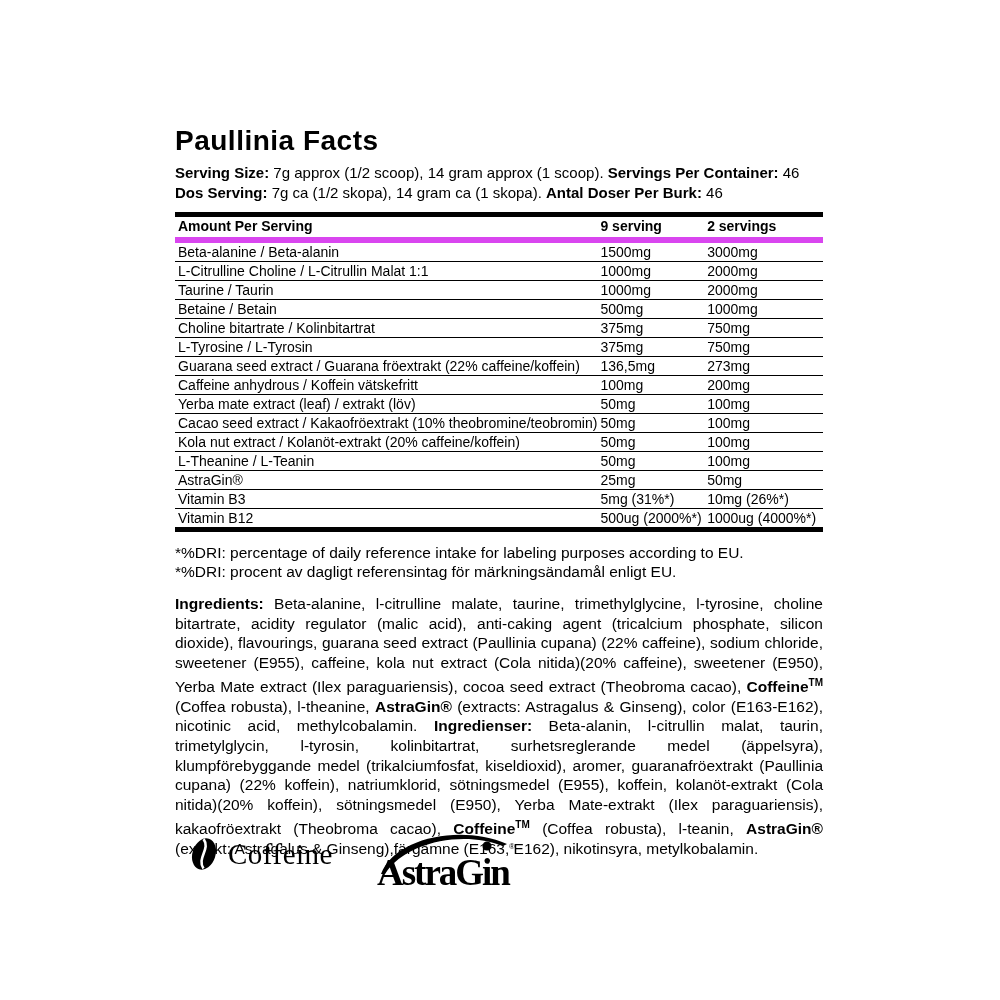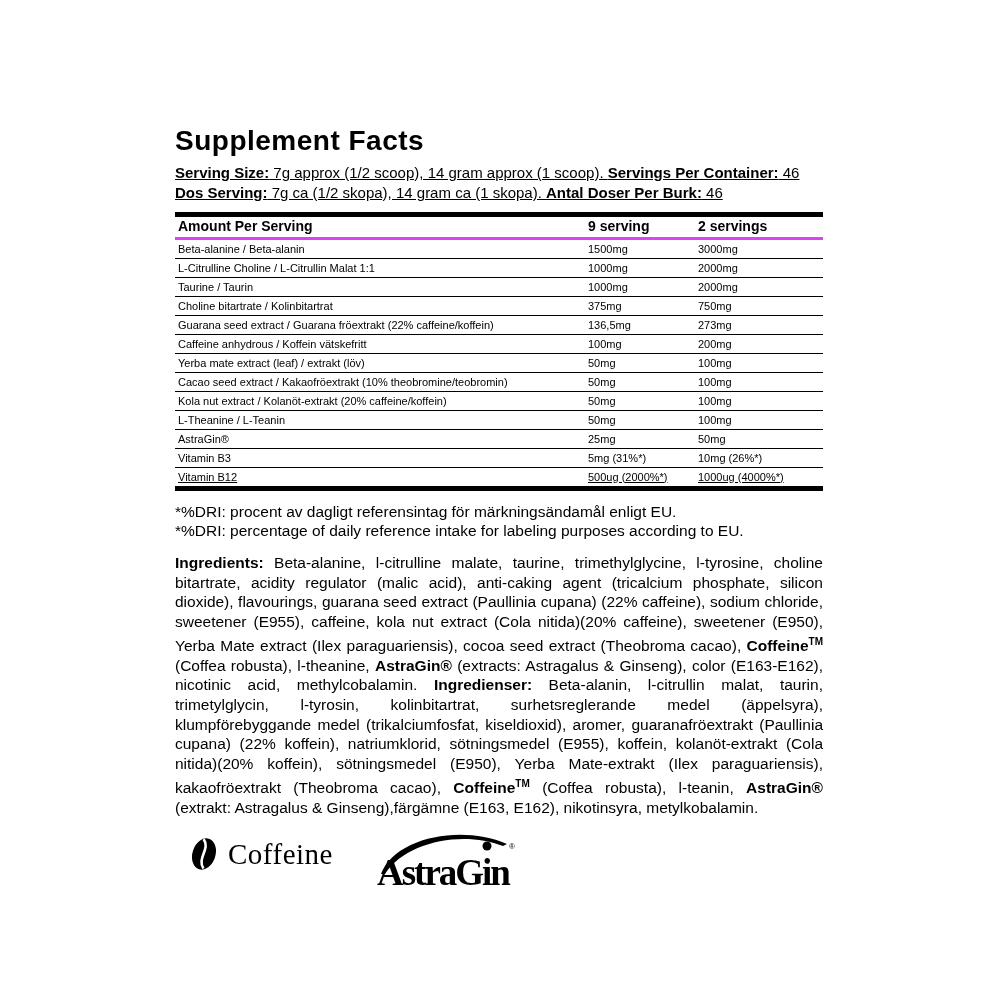--- a/index.html
+++ b/index.html
@@ -13,50 +13,50 @@
     width: 648px;
   }
 
   .title {
     font-size: 28px;
     font-weight: bold;
     letter-spacing: 0.5px;
     line-height: 30px;
   }
 
-  .serving-block { margin-top: 7px; text-decoration: underline; }
+  .serving-block { margin-top: 7px; }
   .serving-line {
     font-size: 15px;
     line-height: 20px;
   }
   .serving-line b { font-weight: bold; }
 
   table.facts {
     margin-top: 9px;
     width: 100%;
     border-collapse: collapse;
     border-top: 5px solid #000;
     border-bottom: 5px solid #000;
   }
   table.facts th, table.facts td {
     text-align: left;
-    font-size: 11px;
+    font-size: 14px;
     line-height: 15px;
     padding: 1.5px 0 1.5px 3px;
     white-space: nowrap;
   }
   table.facts thead th {
     font-weight: bold;
     font-size: 14px;
-    border-bottom: 3px solid #d946ef;
+    border-bottom: 6px solid #d946ef;
     padding-top: 2px;
     padding-bottom: 3px;
   }
   table.facts tbody tr td { border-bottom: 1.5px solid #000; }
-  table.facts tbody tr:last-child td { border-bottom: none; text-decoration: underline; }
+  table.facts tbody tr:last-child td { border-bottom: none; }
   col.c2 { width: 110px; }
   col.c3 { width: 128px; }
 
   .footnotes { margin-top: 11px; }
   .footnote {
     font-size: 15.5px;
     line-height: 19px;
   }
 
   .ingredients {
@@ -103,21 +103,21 @@
     top: 14px;
     font-size: 8px;
   }
   .astragin-swoosh { position: absolute; left: 0; top: 0; }
 </style>
 </head>
 <body>
 
 <div class="label-panel">
 
-  <div class="title">Supplement Facts</div>
+  <div class="title">Paullinia Facts</div>
 
   <div class="serving-block">
     <div class="serving-line"><b>Serving Size:</b><span> 7g approx (1/2 scoop), 14 gram approx (1 scoop). </span><b>Servings Per Container:</b><span> 46</span></div>
     <div class="serving-line"><b>Dos Serving:</b><span> 7g ca (1/2 skopa), 14 gram ca (1 skopa). </span><b>Antal Doser Per Burk:</b><span> 46</span></div>
   </div>
 
   <table class="facts">
     <colgroup>
         <col class="c1">
         <col class="c2">
@@ -140,25 +140,35 @@
           <td>L-Citrulline Choline / L-Citrullin Malat 1:1</td>
           <td>1000mg</td>
           <td>2000mg</td>
         </tr>
       <tr>
           <td>Taurine / Taurin</td>
           <td>1000mg</td>
           <td>2000mg</td>
         </tr>
       <tr>
+          <td>Betaine / Betain</td>
+          <td>500mg</td>
+          <td>1000mg</td>
+        </tr>
+      <tr>
           <td>Choline bitartrate / Kolinbitartrat</td>
           <td>375mg</td>
           <td>750mg</td>
         </tr>
       <tr>
+          <td>L-Tyrosine / L-Tyrosin</td>
+          <td>375mg</td>
+          <td>750mg</td>
+        </tr>
+      <tr>
           <td>Guarana seed extract / Guarana fröextrakt (22% caffeine/koffein)</td>
           <td>136,5mg</td>
           <td>273mg</td>
         </tr>
       <tr>
           <td>Caffeine anhydrous / Koffein vätskefritt</td>
           <td>100mg</td>
           <td>200mg</td>
         </tr>
       <tr>
@@ -193,22 +203,22 @@
         </tr>
       <tr>
           <td>Vitamin B12</td>
           <td>500ug (2000%*)</td>
           <td>1000ug (4000%*)</td>
         </tr>
     </tbody>
   </table>
 
   <div class="footnotes">
+    <div class="footnote">*%DRI: percentage of daily reference intake for labeling purposes according to EU.</div>
     <div class="footnote">*%DRI: procent av dagligt referensintag för märkningsändamål enligt EU.</div>
-    <div class="footnote">*%DRI: percentage of daily reference intake for labeling purposes according to EU.</div>
   </div>
 
   <p class="ingredients"><b>Ingredients:</b><span> Beta-alanine, l-citrulline malate, taurine, trimethylglycine, l-tyrosine, choline bitartrate, acidity regulator (malic acid), anti-caking agent (tricalcium phosphate, silicon dioxide), flavourings, guarana seed extract (Paullinia cupana) (22% caffeine), sodium chloride, sweetener (E955), caffeine, kola nut extract (Cola nitida)(20% caffeine), sweetener (E950), Yerba Mate extract (Ilex paraguariensis), cocoa seed extract (Theobroma cacao), </span><b><span>Coffeine</span><sup>TM</sup></b><span> (Coffea robusta), l-theanine, </span><b>AstraGin®</b><span> (extracts: Astragalus &amp; Ginseng), color (E163-E162), nicotinic acid, methylcobalamin. </span><b>Ingredienser:</b><span> Beta-alanin, l-citrullin malat, taurin, trimetylglycin, l-tyrosin, kolinbitartrat, surhetsreglerande medel (äppelsyra), klumpförebyggande medel (trikalciumfosfat, kiseldioxid), aromer, guaranafröextrakt (Paullinia cupana) (22% koffein), natriumklorid, sötningsmedel (E955), koffein, kolanöt-extrakt (Cola nitida)(20% koffein), sötningsmedel (E950), Yerba Mate-extrakt (Ilex paraguariensis), kakaofröextrakt (Theobroma cacao), </span><b><span>Coffeine</span><sup>TM</sup></b><span> (Coffea robusta), l-teanin, </span><b>AstraGin®</b><span> (extrakt: Astragalus &amp; Ginseng),färgämne (E163, E162), nikotinsyra, metylkobalamin.</span></p>
 
 </div>
 
 <div class="logos">
   <div class="coffeine-logo">
     <svg class="bean" width="34" height="40" viewBox="0 0 34 40">
       <g transform="rotate(18 17 20)">

